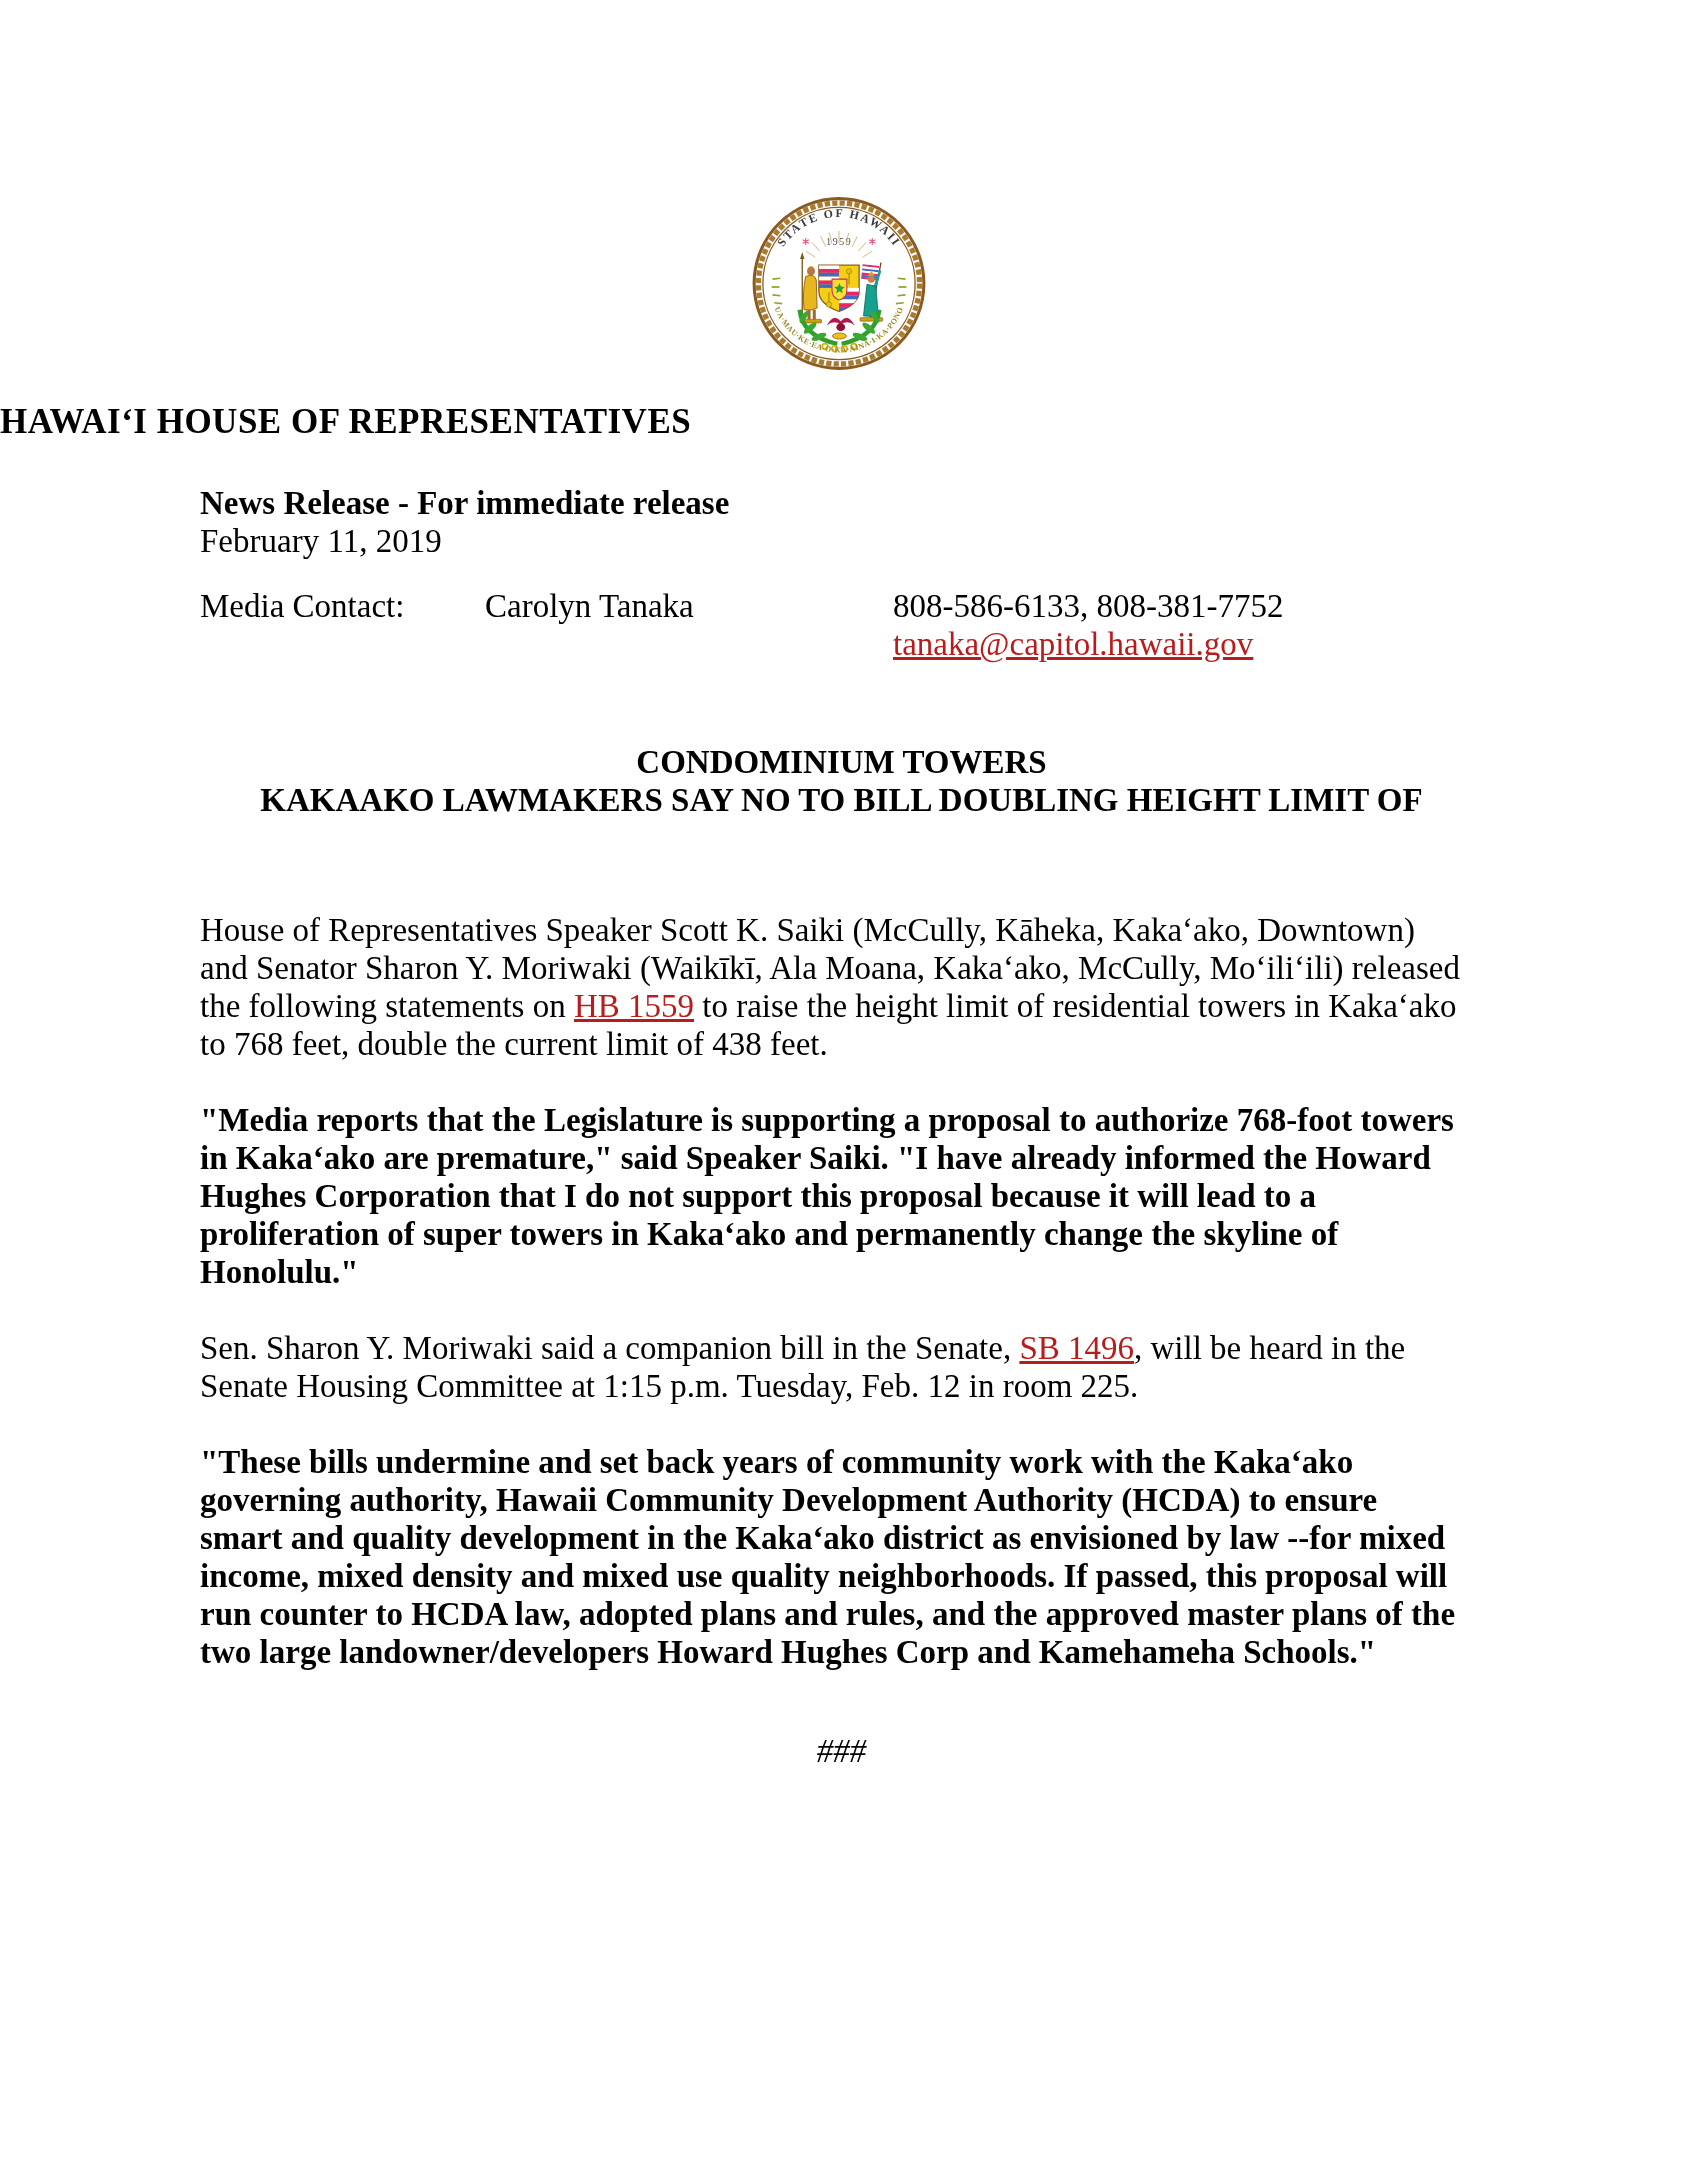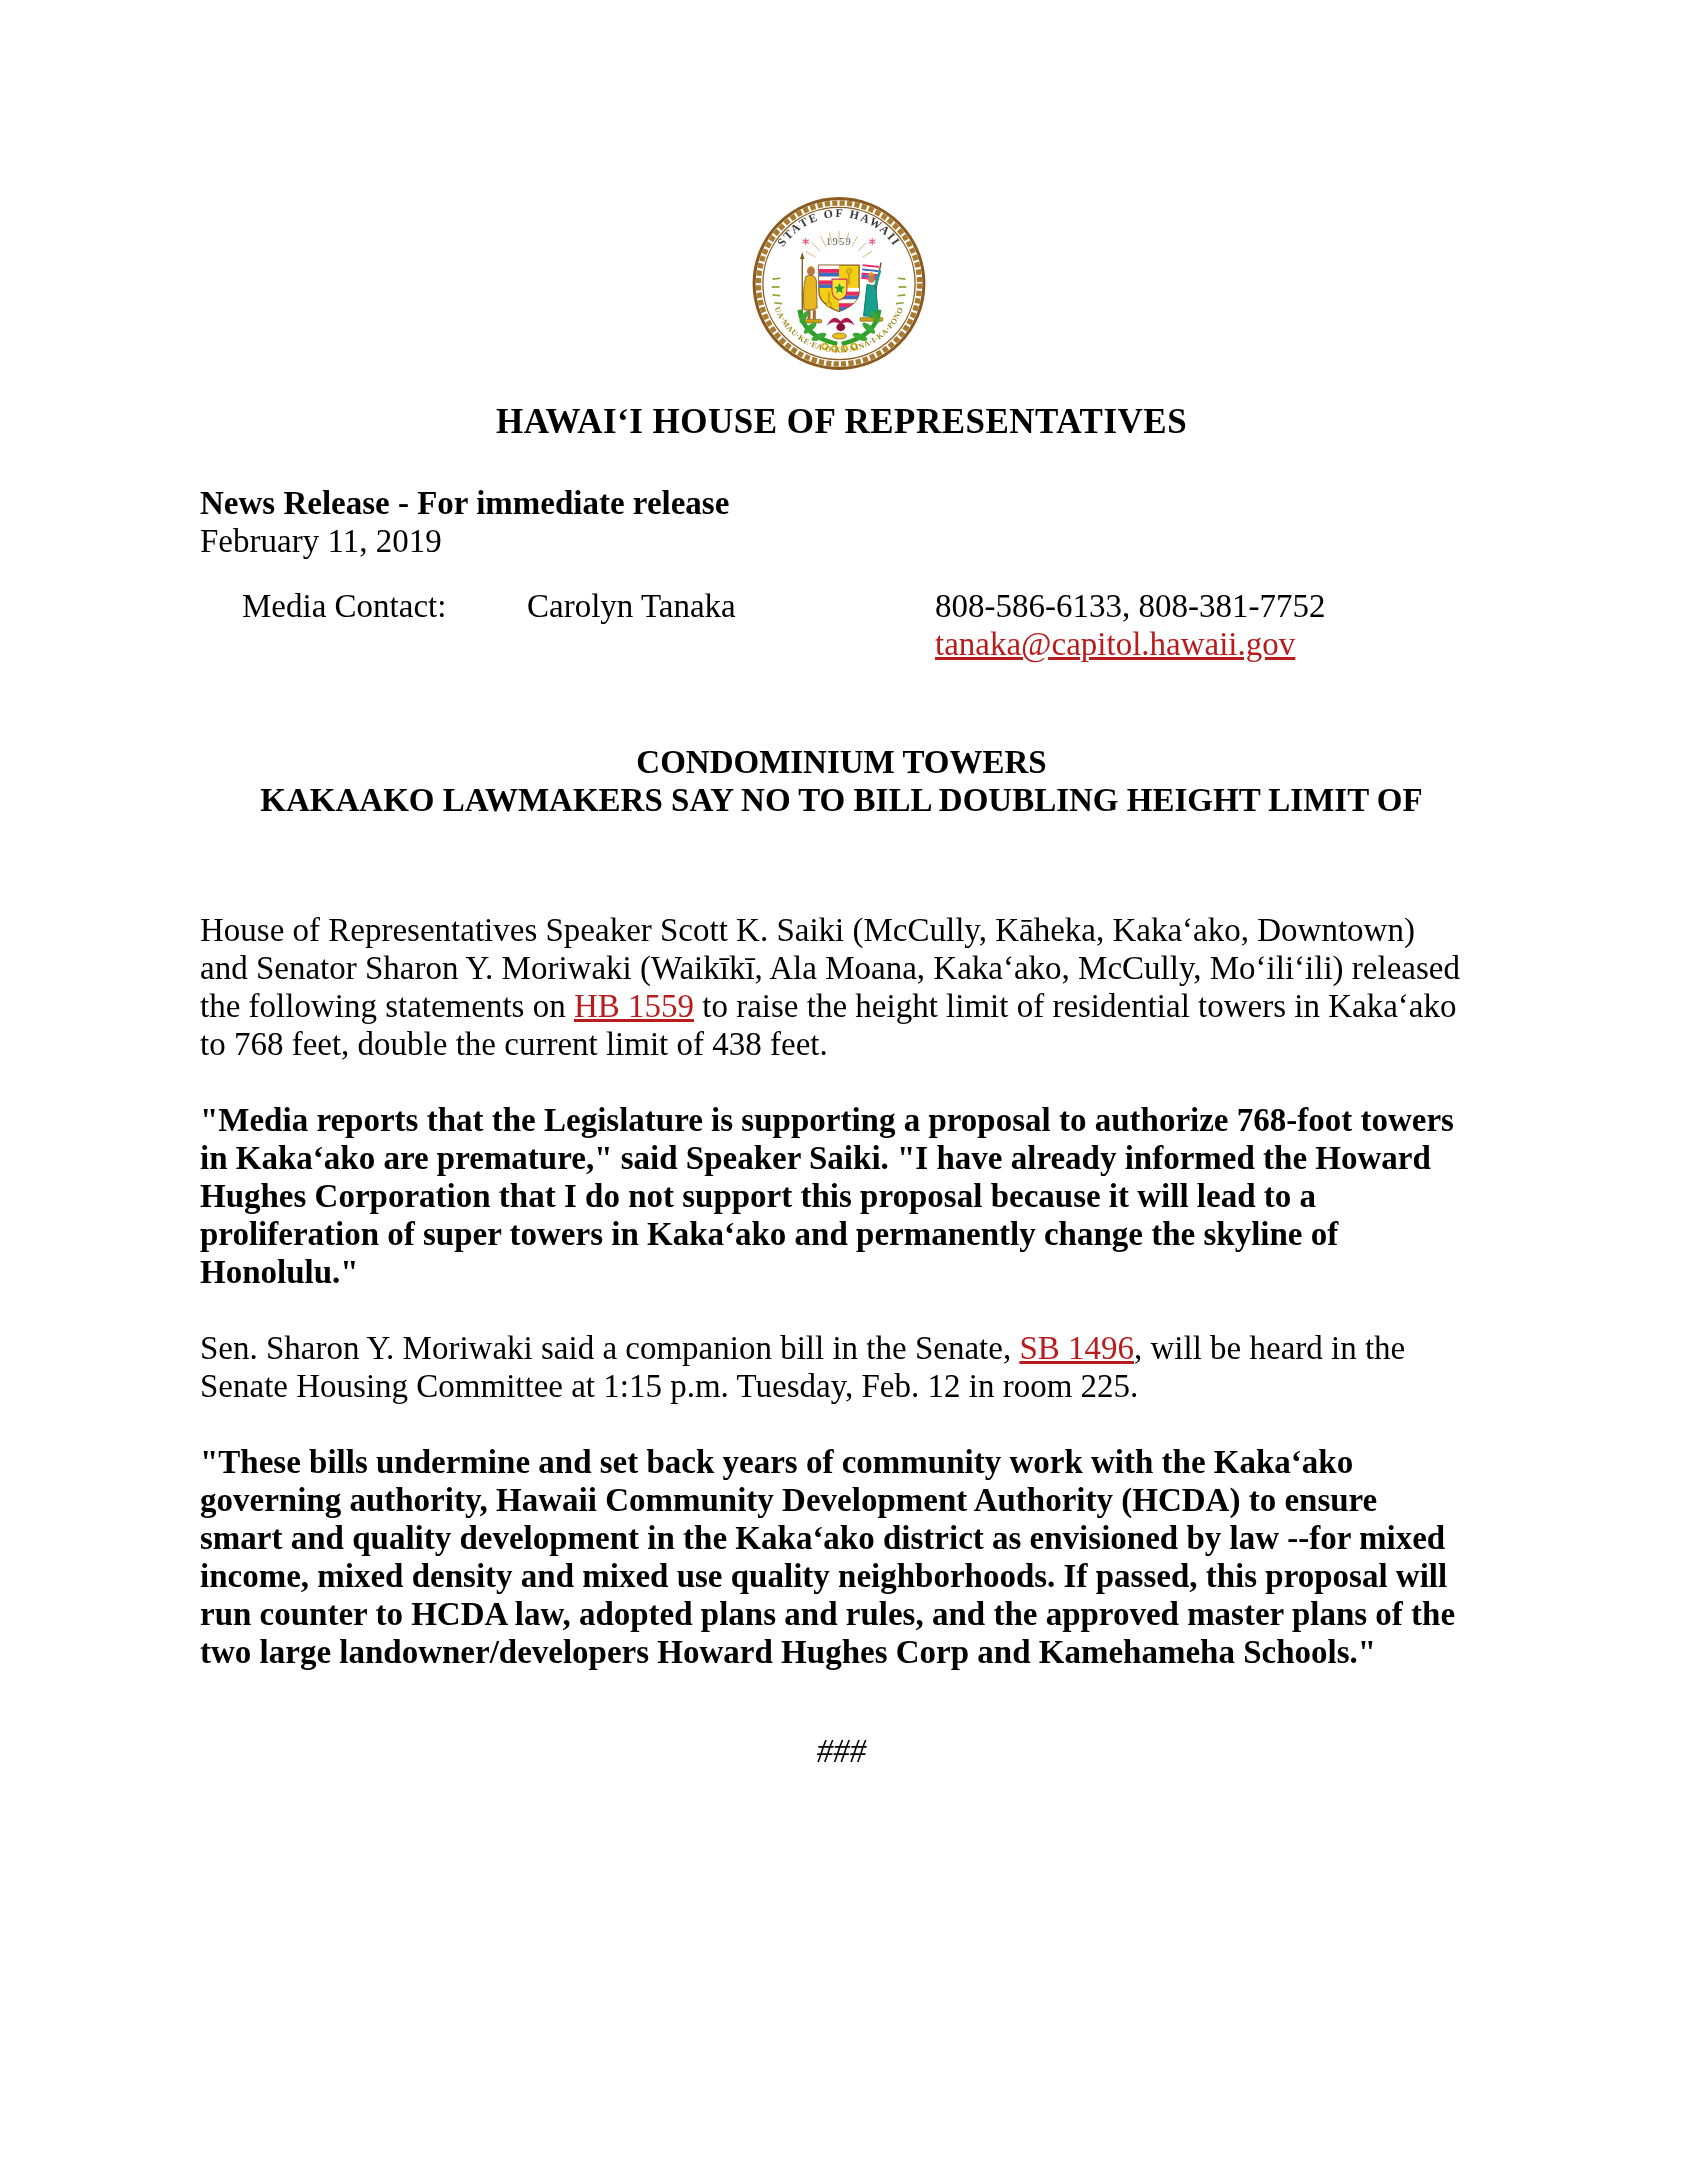--- a/index.html
+++ b/index.html
@@ -6,34 +6,34 @@
   .page {
     position:relative; width:1683px; height:2178px; background:#ffffff;
     font-family:"Liberation Serif","DejaVu Serif",serif; color:#000;
     overflow:hidden;
   }
   .seal-wrap { position:absolute; left:749px; top:196px; width:180px; height:175px; }
   .seal-wrap svg { width:100%; height:100%; display:block; }
 
   .org-title {
     position:absolute; top:402px; left:0; width:1683px;
-    text-align:center; font-weight:bold; font-size:35px; line-height:40px;
+    font-weight:bold; font-size:35px; line-height:40px;
     letter-spacing:0.5px;
   }
   .release-block {
     position:absolute; left:200px; top:484px;
     font-size:33px; line-height:38px;
   }
   .release-type { font-weight:bold; }
   .contact-block {
     position:absolute; left:200px; top:587px;
     font-size:33px; line-height:38px;
   }
   .contact-row { display:flex; }
-  .col-label { width:285px;margin-left:42px; }
+  .col-label { width:285px; }
   .col-name  { width:408px; }
   .headline {
     position:absolute; top:743px; left:0; width:1683px;
     text-align:center; font-weight:bold; font-size:33px; line-height:38px;
   }
   .body-text {
     position:absolute; left:200px; top:899px; width:1267px;
     font-size:33px; line-height:38px; text-align:left;
   }
   .body-text p { margin:12px 0 38px 0; }

